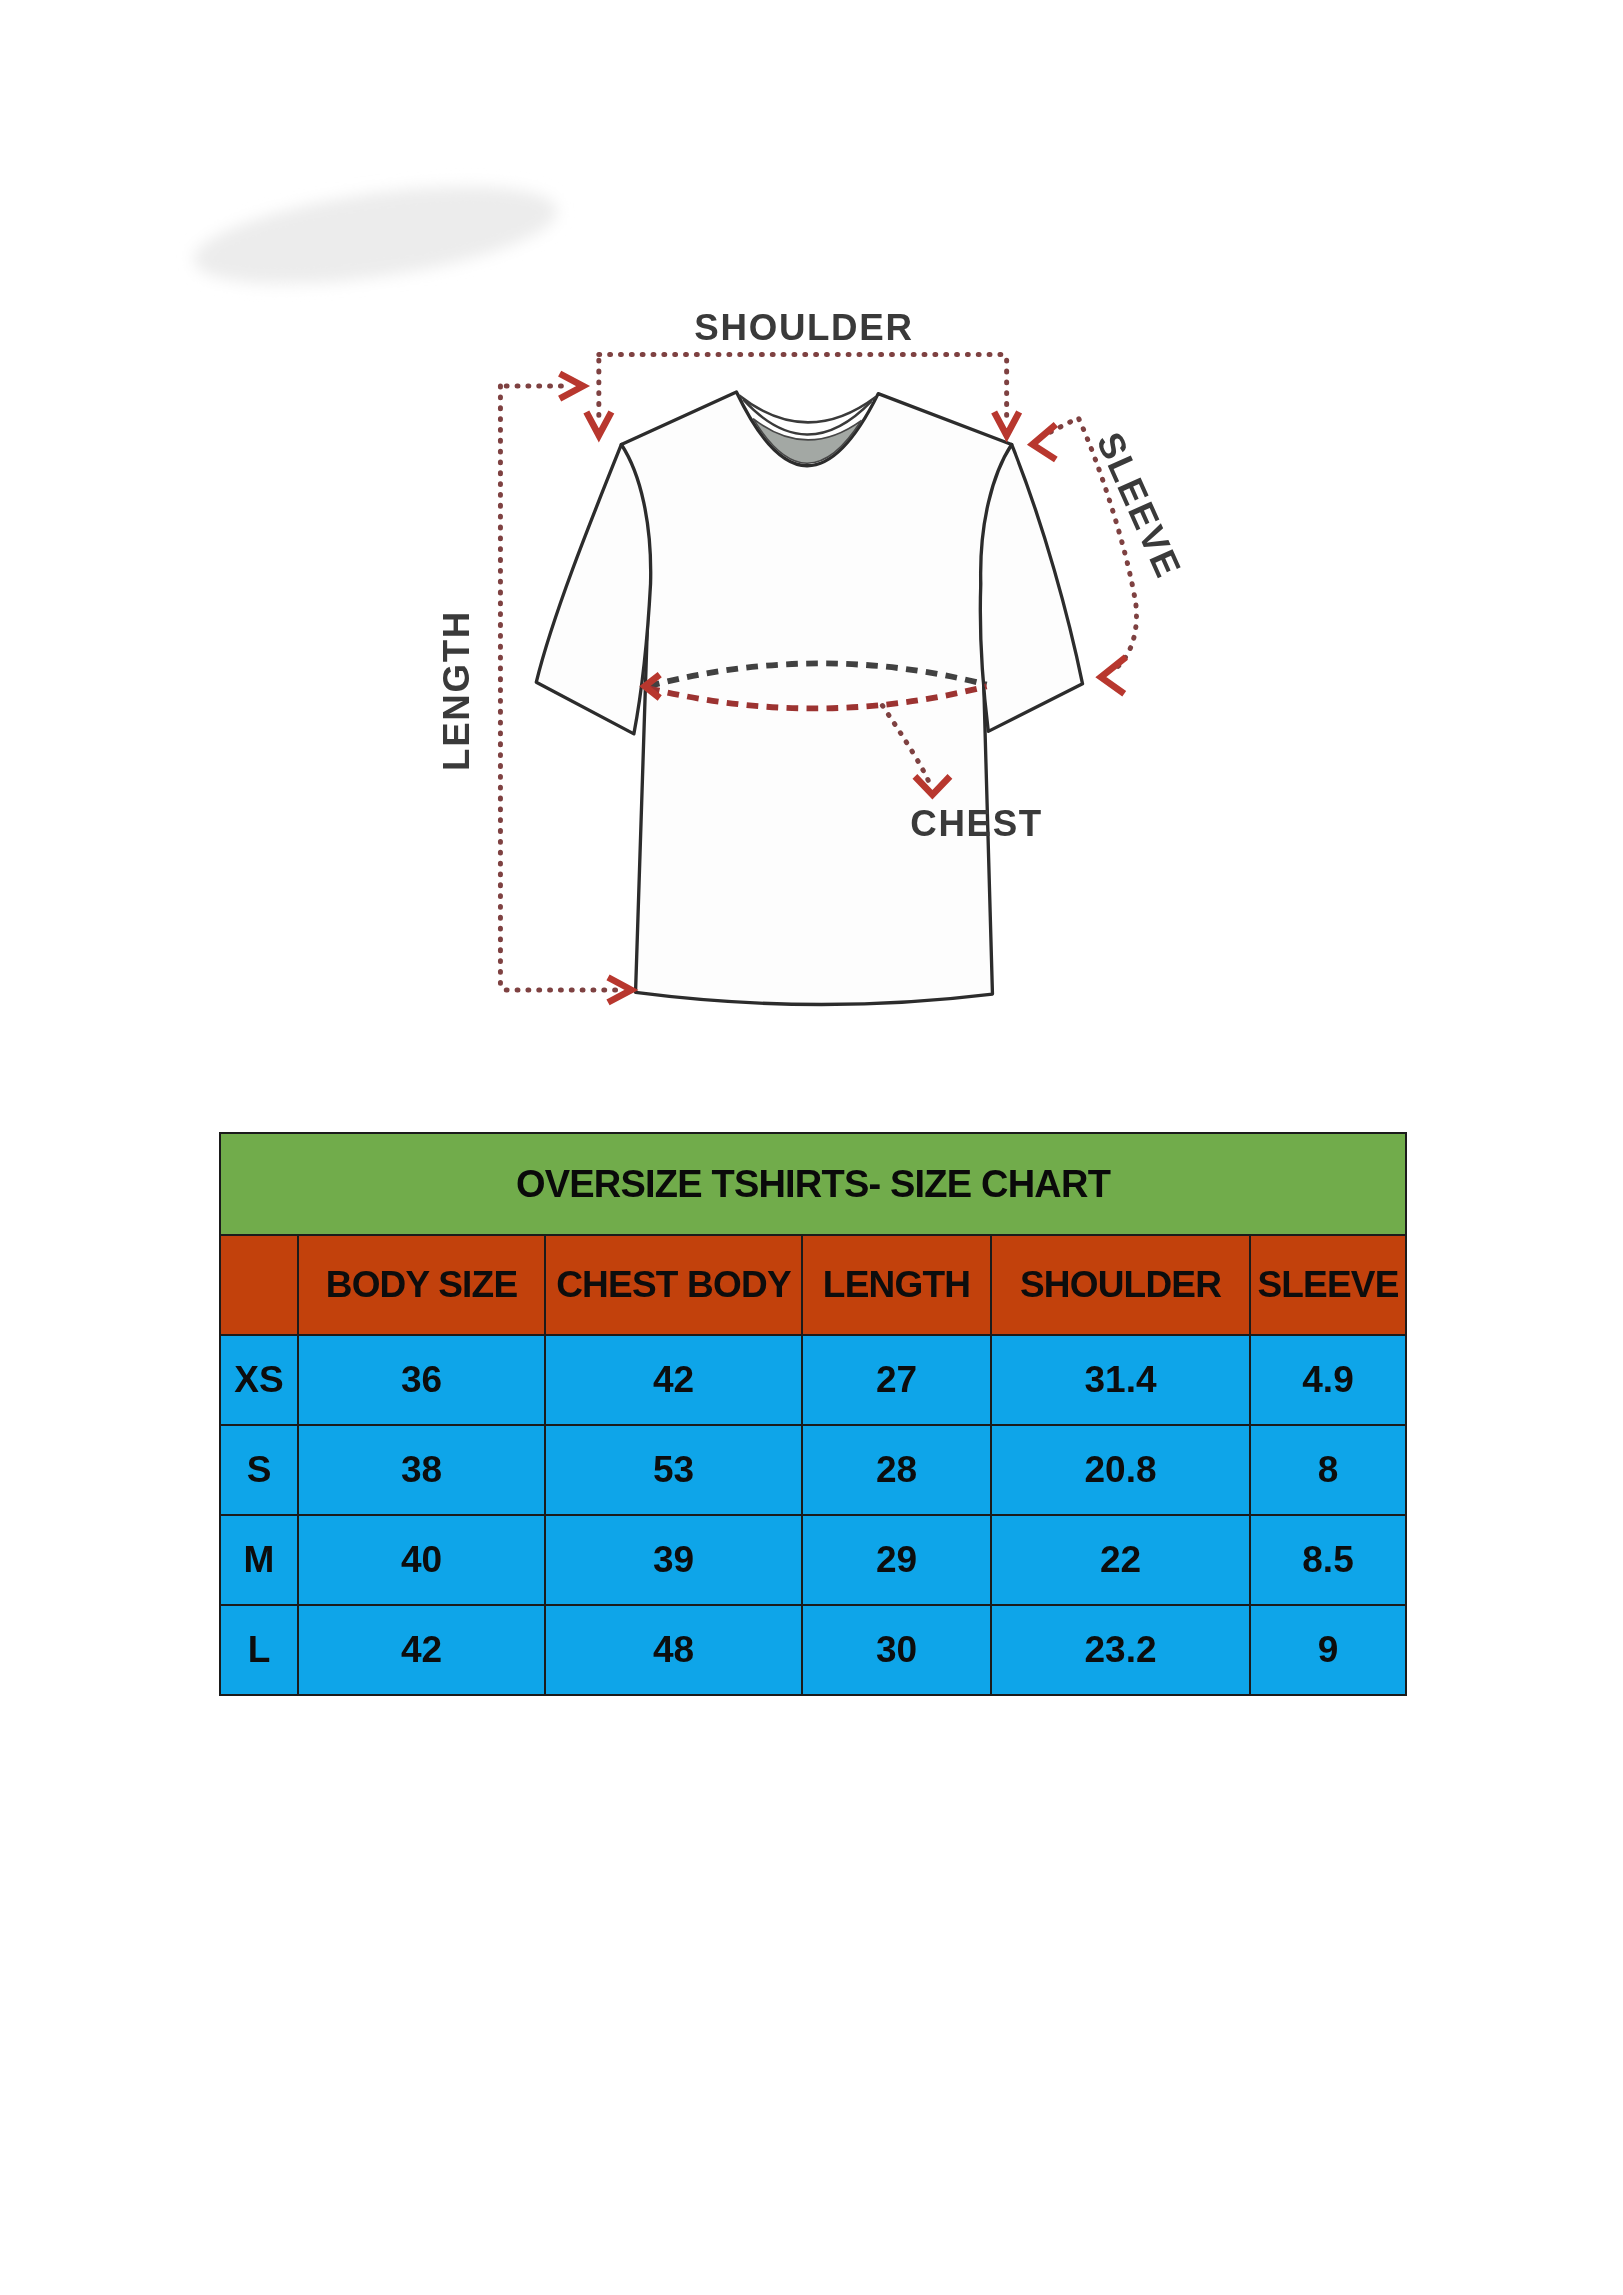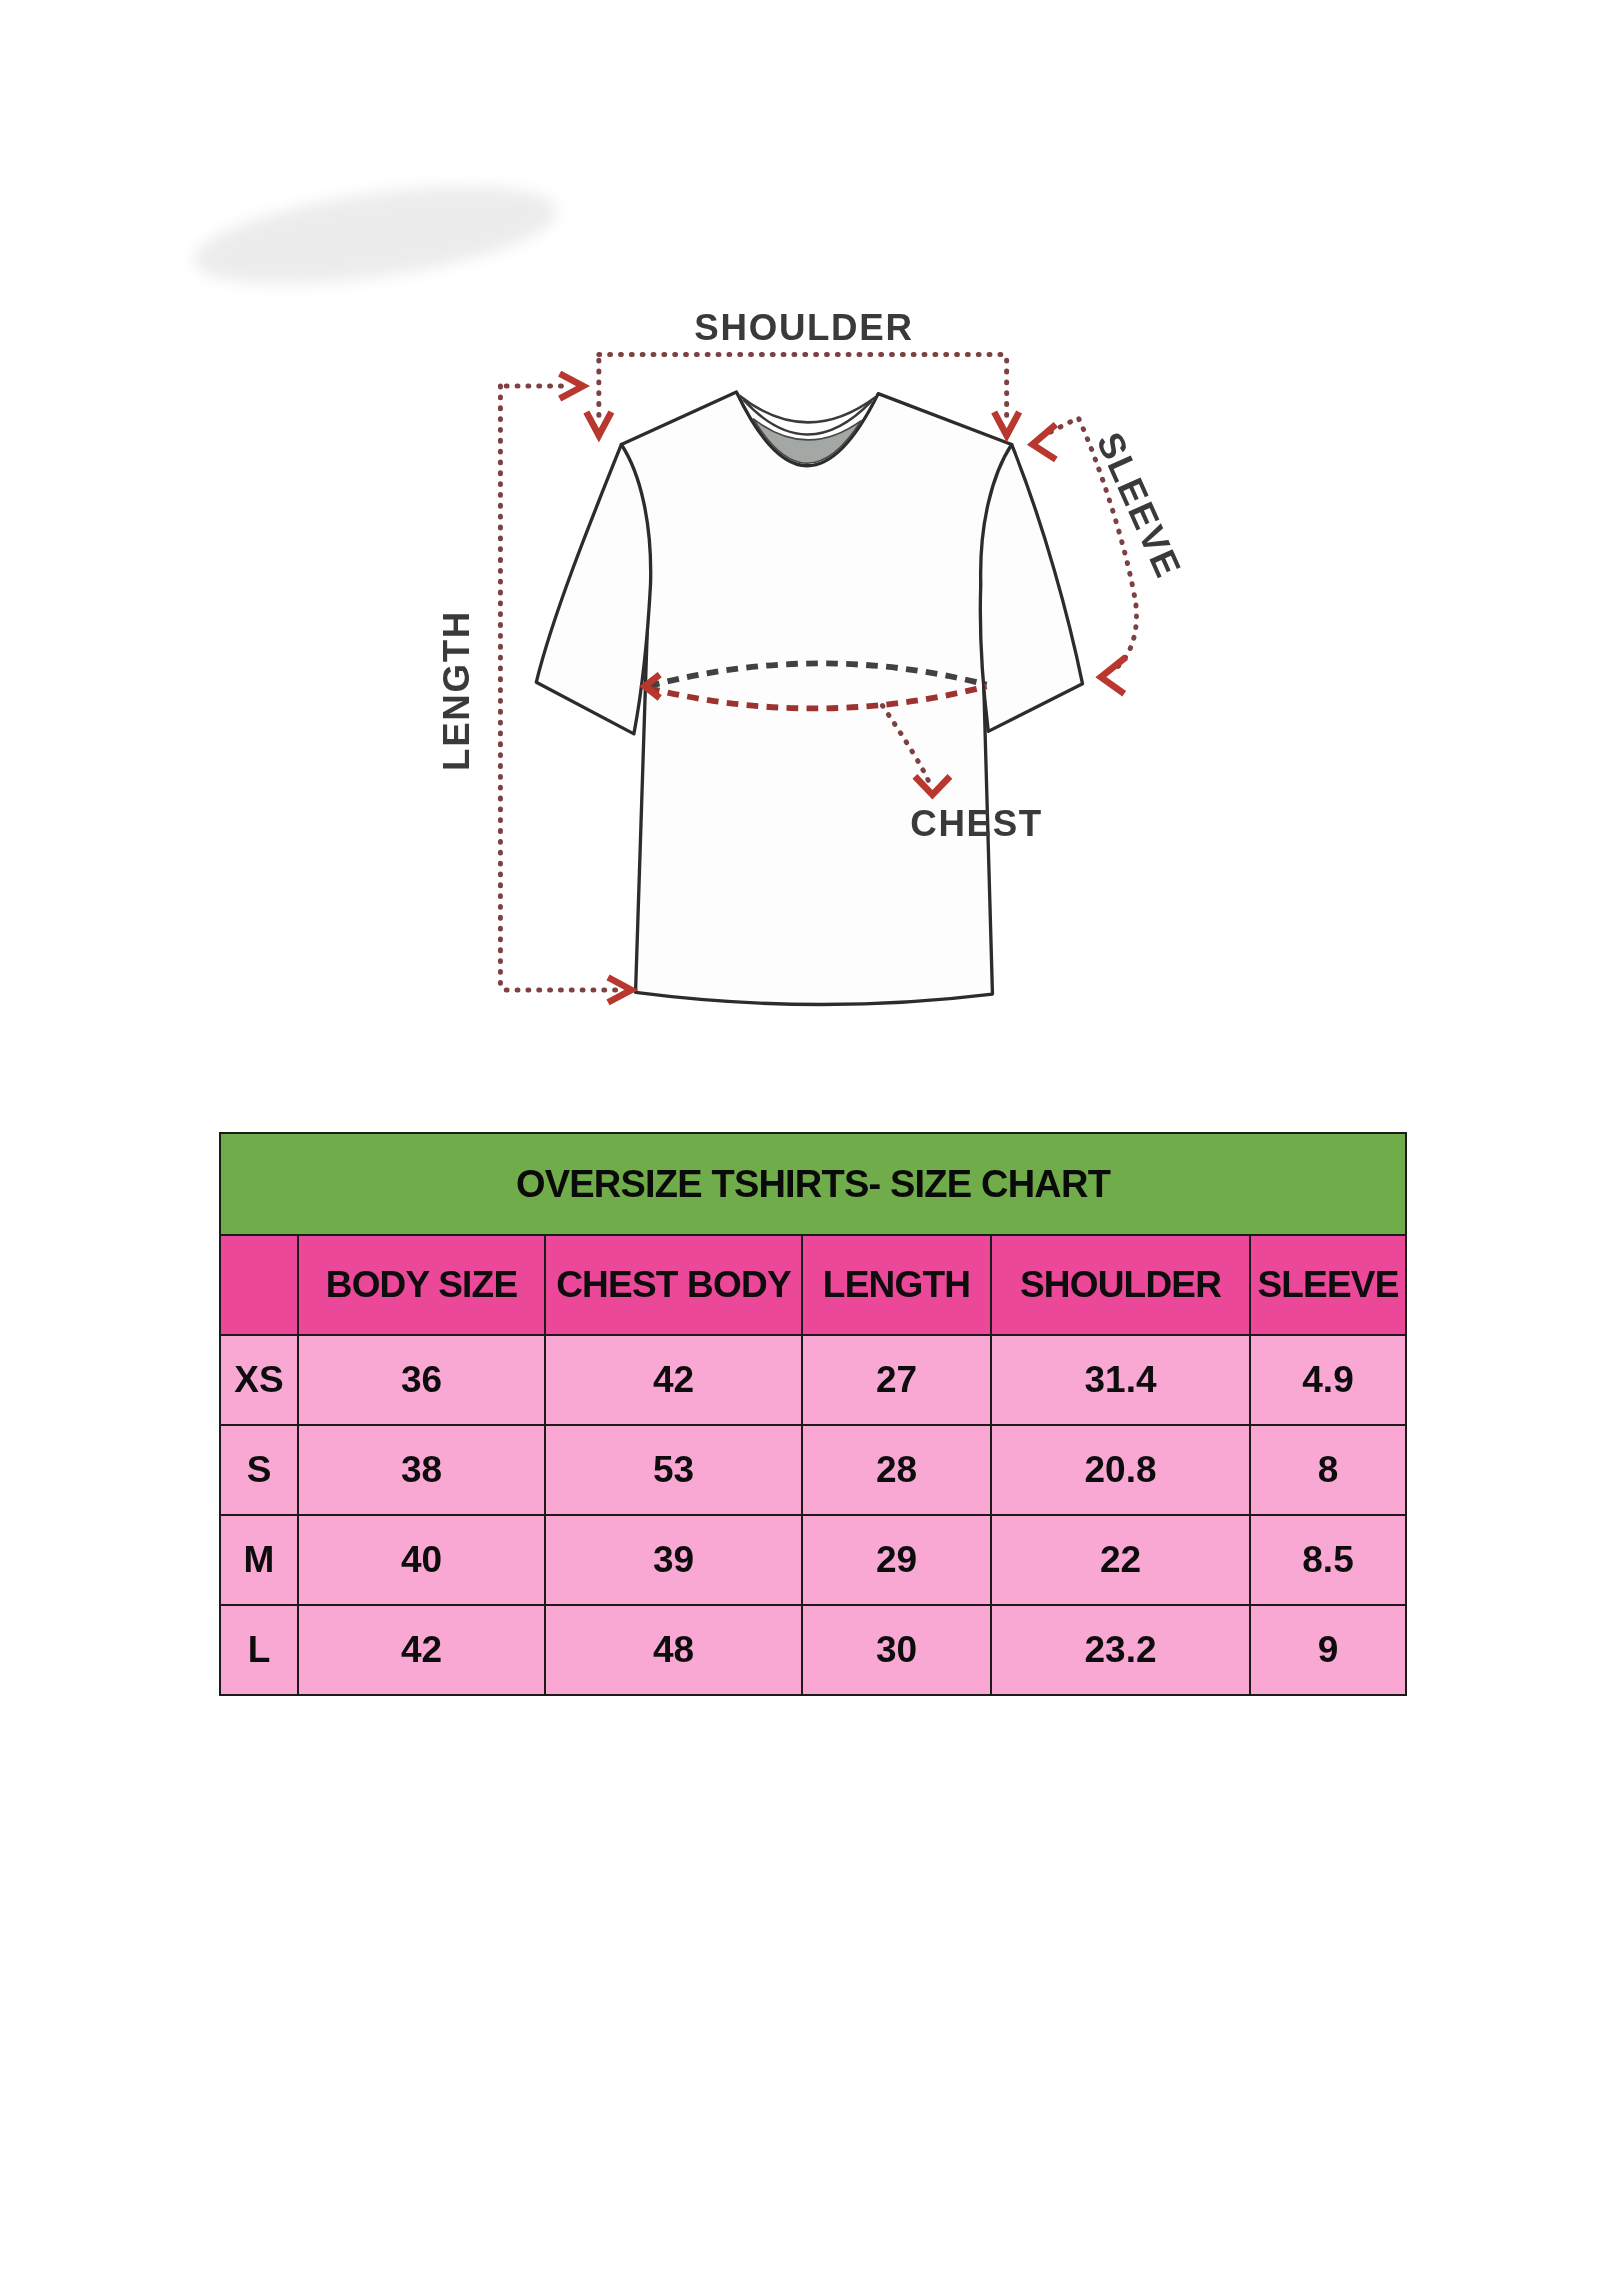--- a/index.html
+++ b/index.html
@@ -41,26 +41,26 @@
     background:#71ac4b;
     height:100px;
     font-size:38px;
     letter-spacing:-0.8px;
     color:#0a0a0a;
   }
   .size-table .head-row td{
     height:98px;
     font-size:37px;
     letter-spacing:-0.8px;
-    background:#ec4899;
+    background:#c2410c;
   }
   .size-table .data-row td{
     height:88px;
     font-size:37px;
-    background:#f9a8d4;
+    background:#0ea5e9;
   }
   
   .meas-label{
     font-family:"Liberation Sans",sans-serif;
     font-weight:bold;
     font-size:44px;
     fill:#3a3a3a;
     letter-spacing:2px;
   }
 </style>

